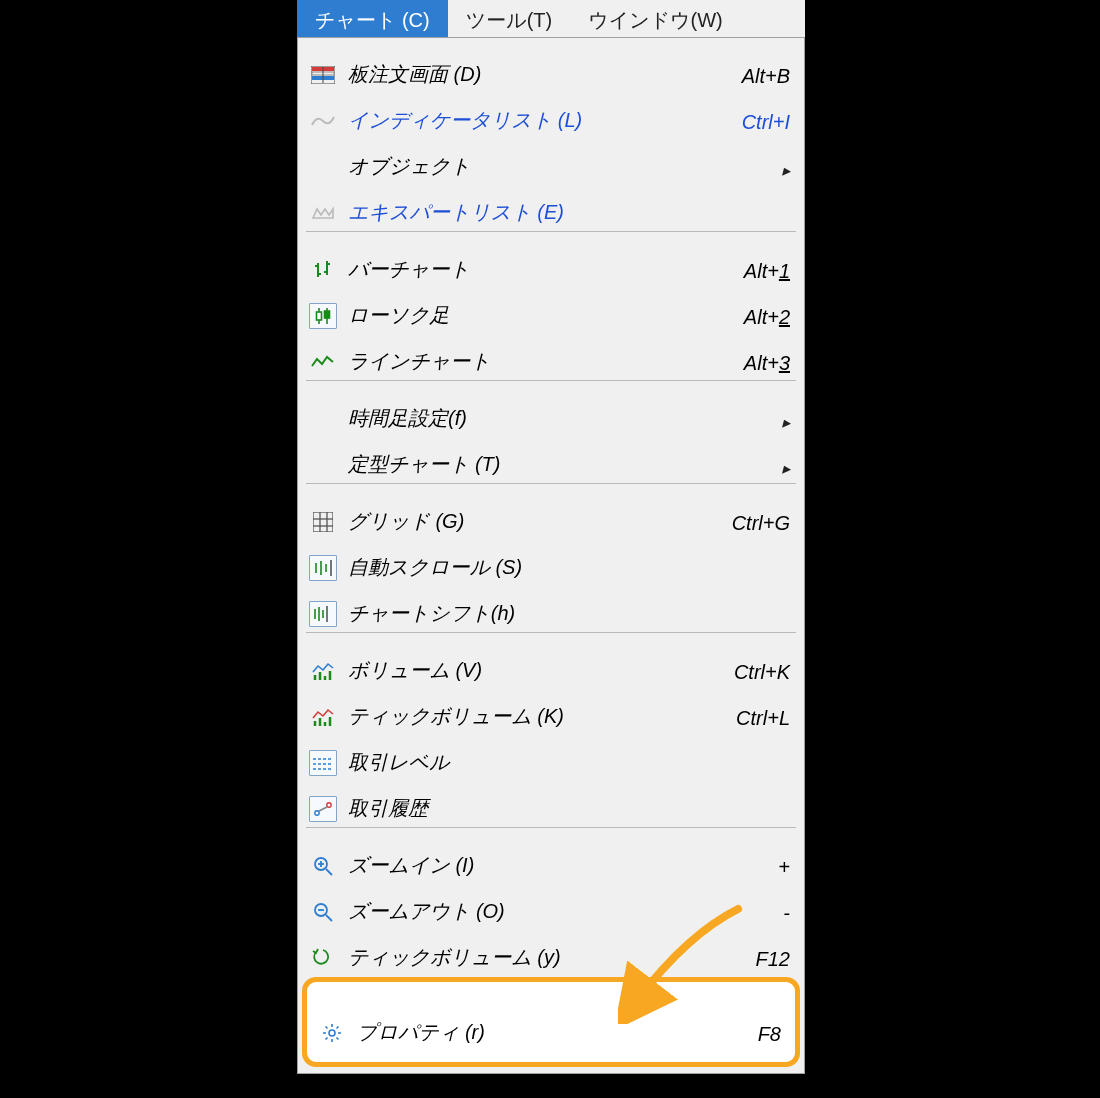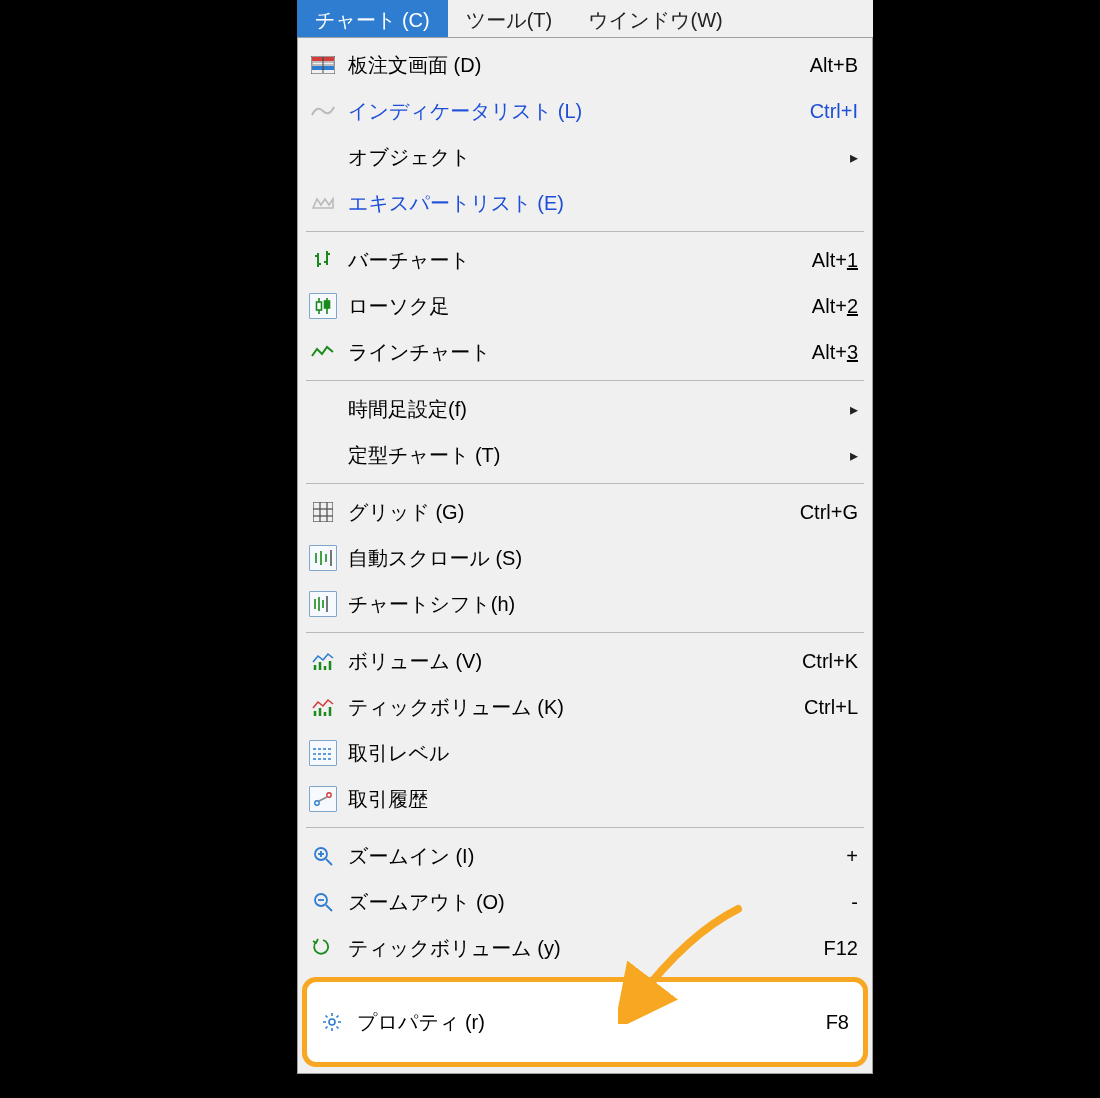--- a/index.html
+++ b/index.html
@@ -7,21 +7,21 @@
       width: 1100px;
       height: 1098px;
       background: #000;
       font-family: 'Yu Gothic', 'Meiryo', 'MS PGothic', sans-serif;
       position: relative;
     }
     .app-wrap {
       position: absolute;
       left: 297px;
       top: 0;
-      width: 576px;
+      width: 508px;
     }
     .menubar {
       height: 38px;
       background: #f0f0f0;
       border-bottom: 1px solid #a0a0a0;
       display: flex;
       font-size: 20px;
     }
     .menubar-item {
       padding: 7px 18px 0 18px;
@@ -35,22 +35,23 @@
     }
     .dropdown {
       background: #f0f0f0;
       border: 1px solid #a0a0a0;
       border-top: none;
       padding: 4px 0;
     }
     .mrow {
       height: 46px;
       display: flex;
-      align-items: center;
+      align-items: flex-end;
       cursor: default;
+      font-style: italic;
     }
     .mrow.disabled { color: #1d4ed8; }
     .mrow .iconbox {
       width: 50px;
       display: flex;
       justify-content: center;
       align-items: center;
     }
     .mrow .iconbox .ibox {
       width: 28px;

